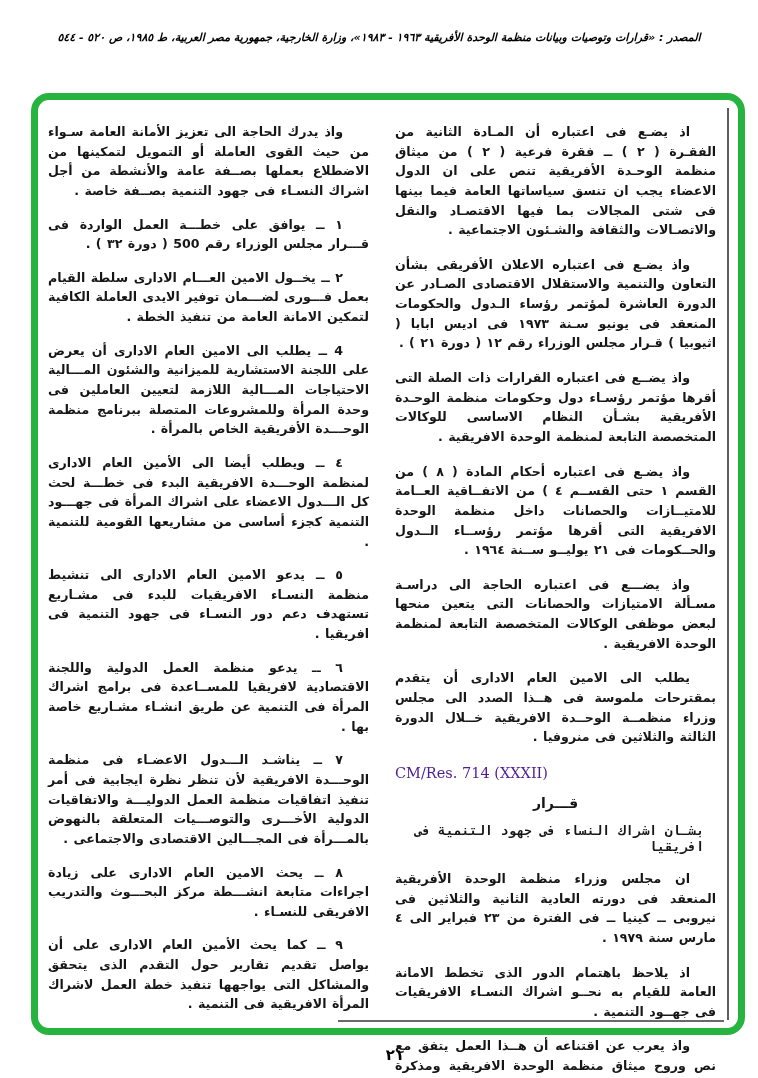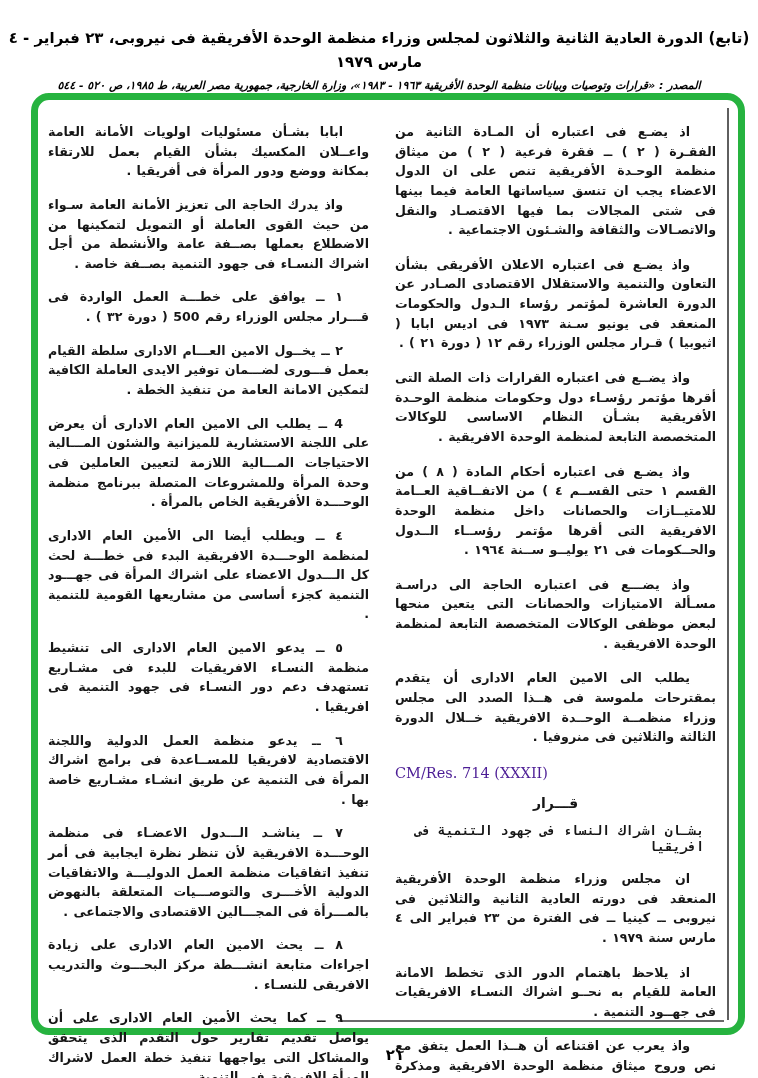--- a/index.html
+++ b/index.html
@@ -70,21 +70,20 @@
   
   .footer{
     position:absolute;left:16px;bottom:14px;width:758px;text-align:center;
   }
   .footer span{font-size:15px;font-weight:700;color:#000;letter-spacing:2px;}
 </style>
 </head>
 <body style="--frame-green: #26b33f;">
 
 <div class="header">
-  <div class="h1">(تابع) الدورة العادية الثانية والثلاثون لمجلس وزراء منظمة الوحدة الأفريقية فى نيروبى، ٢٣ فبراير - ٤ مارس ١٩٧٩</div>
   <div class="h2">المصدر : «قرارات وتوصيات وبيانات منظمة الوحدة الأفريقية ١٩٦٣ - ١٩٨٣»، وزارة الخارجية، جمهورية مصر العربية، ط ١٩٨٥، ص ٥٢٠ - ٥٤٤</div>
 </div>
 
 <div class="frame">
   <div class="scan-line-v"></div>
   <div class="scan-line-h"></div>
 
   <div class="columns">
 
     <section class="col col-right">
@@ -98,21 +97,20 @@
       <div class="cmres">CM/Res. 714 (XXXII)</div>
       <div class="res-title">قـــرار</div>
       <div class="res-subtitle">بشـان اشراك النساء فى جهود التنمية فى افريقيا</div>
 
       <p>ان مجلس وزراء منظمة الوحدة الأفريقية المنعقد فى دورته العادية الثانية والثلاثين فى نيروبى ــ كينيا ــ فى الفترة من ٢٣ فبراير الى ٤ مارس سنة ١٩٧٩ .</p>
       <p>اذ يلاحظ باهتمام الدور الذى تخطط الامانة العامة للقيام به نحــو اشراك النسـاء الافريقيات فى جهــود التنمية .</p>
       <p>واذ يعرب عن اقتناعه أن هــذا العمل يتفق مع نص وروح ميثاق منظمة الوحدة الافريقية ومذكرة اديس</p>
     </section>
 
     <section class="col col-left">
-      <p>ابابا بشـأن مسئوليات اولويات الأمانة العامة واعــلان المكسيك بشأن القيام بعمل للارتقاء بمكانة ووضع ودور المرأة فى أفريقيا .</p>
       <p>واذ يدرك الحاجة الى تعزيز الأمانة العامة سـواء من حيث القوى العاملة أو التمويل لتمكينها من الاضطلاع بعملها بصــفة عامة والأنشطة من أجل اشراك النسـاء فى جهود التنمية بصــفة خاصة .</p>
       <p>١ ــ يوافق على خطـــة العمل الواردة فى قـــرار مجلس الوزراء رقم 500 ( دورة ٣٢ ) .</p>
       <p>٢ ــ يخــول الامين العـــام الادارى سلطة القيام بعمل فـــورى لضـــمان توفير الايدى العاملة الكافية لتمكين الامانة العامة من تنفيذ الخطة .</p>
       <p>4 ــ يطلب الى الامين العام الادارى أن يعرض على اللجنة الاستشارية للميزانية والشئون المـــالية الاحتياجات المـــالية اللازمة لتعيين العاملين فى وحدة المرأة وللمشروعات المتصلة ببرنامج منظمة الوحـــدة الأفريقية الخاص بالمرأة .</p>
       <p>٤ ــ ويطلب أيضا الى الأمين العام الادارى لمنظمة الوحـــدة الافريقية البدء فى خطـــة لحث كل الـــدول الاعضاء على اشراك المرأة فى جهـــود التنمية كجزء أساسى من مشاريعها القومية للتنمية .</p>
       <p>٥ ــ يدعو الامين العام الادارى الى تنشيط منظمة النسـاء الافريقيات للبدء فى مشـاريع تستهدف دعم دور النسـاء فى جهود التنمية فى افريقيا .</p>
       <p>٦ ــ يدعو منظمة العمل الدولية واللجنة الاقتصادية لافريقيا للمســاعدة فى برامج اشراك المرأة فى التنمية عن طريق انشـاء مشـاريع خاصة بها .</p>
       <p>٧ ــ يناشـد الـــدول الاعضـاء فى منظمة الوحـــدة الافريقية لأن تنظر نظرة ايجابية فى أمر تنفيذ اتفاقيات منظمة العمل الدوليـــة والاتفاقيات الدولية الأخـــرى والتوصـــيات المتعلقة بالنهوض بالمـــرأة فى المجـــالين الاقتصادى والاجتماعى .</p>
       <p>٨ ــ يحث الامين العام الادارى على زيادة اجراءات متابعة انشـــطة مركز البحـــوث والتدريب الافريقى للنسـاء .</p>
       <p>٩ ــ كما يحث الأمين العام الادارى على أن يواصل تقديم تقارير حول التقدم الذى يتحقق والمشاكل التى يواجهها تنفيذ خطة العمل لاشراك المرأة الافريقية فى التنمية .</p>

